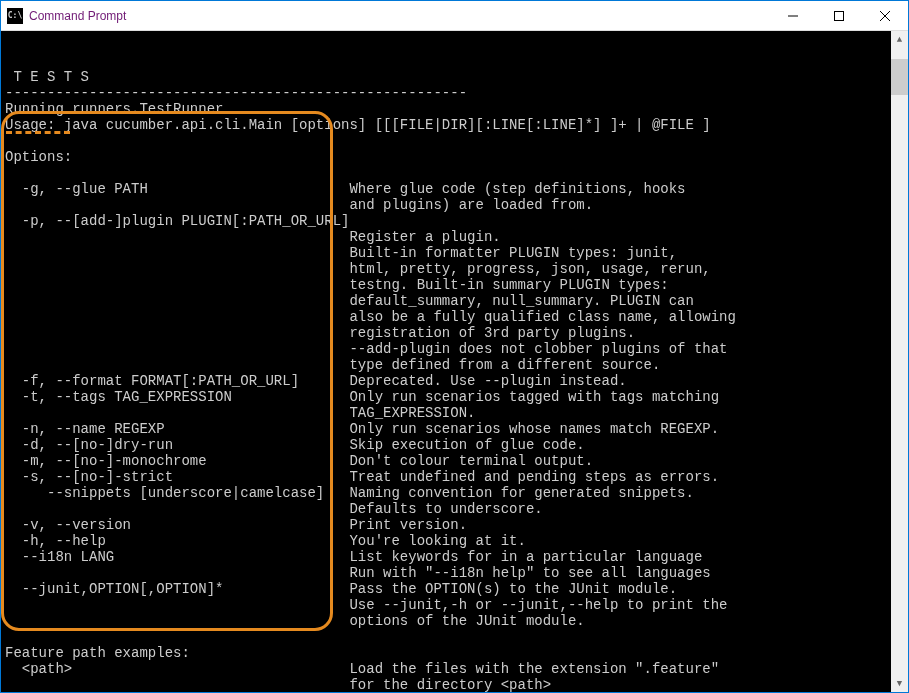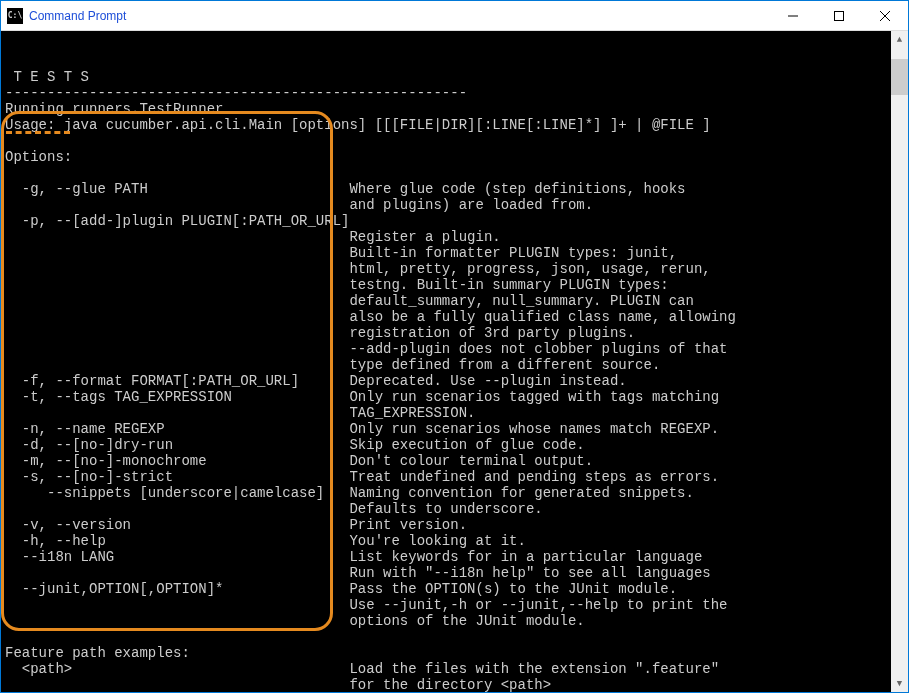--- a/index.html
+++ b/index.html
@@ -28,21 +28,21 @@
     align-items: center;
     justify-content: center;
     font-size: 8px;
     color: #ccc;
     font-family: Consolas, monospace;
     font-weight: bold;
   }
   .titlebar-title {
     flex: 0 0 auto;
     font-size: 12px;
-    color: #1d4ed8;
+    color: #701a75;
   }
   .titlebar-spacer { flex: 1; }
   .titlebar-btn {
     width: 46px;
     height: 30px;
     display: flex;
     align-items: center;
     justify-content: center;
     font-size: 10px;
     color: #000;

